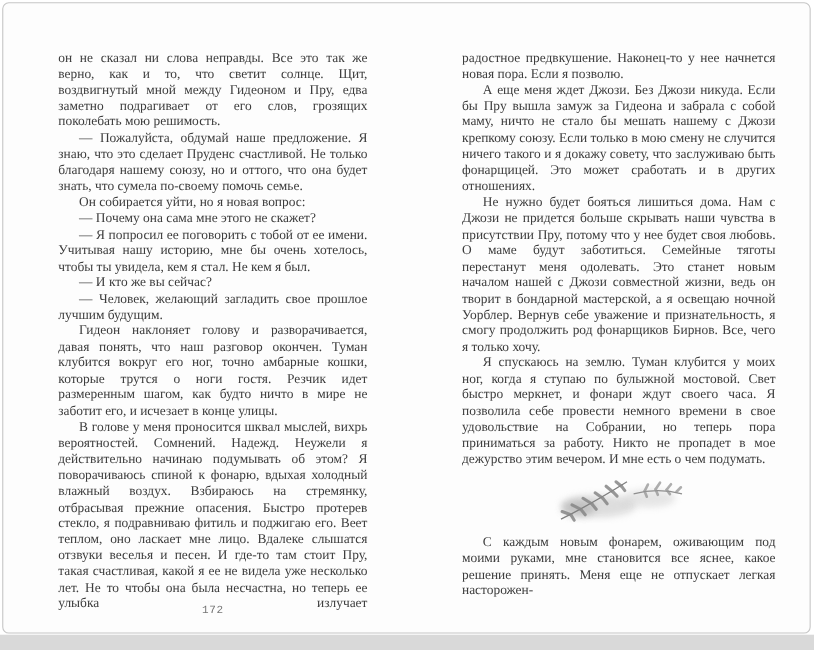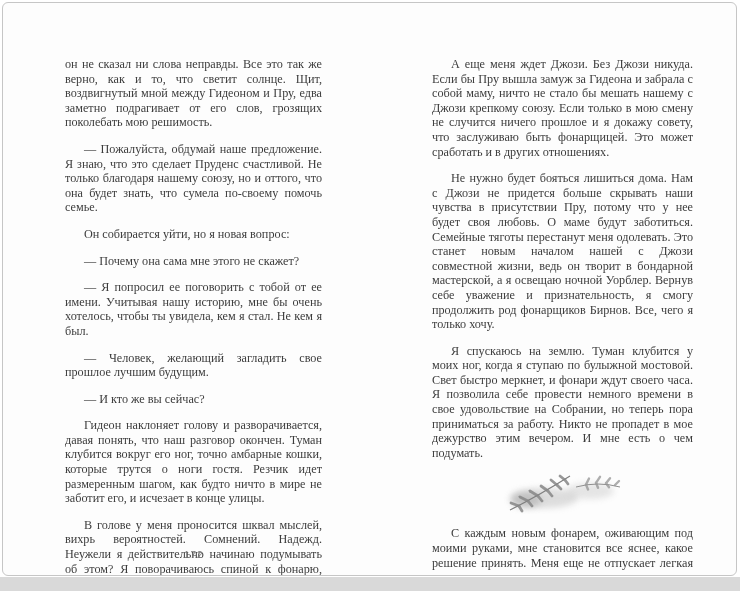--- a/index.html
+++ b/index.html
@@ -41,21 +41,21 @@
     position: absolute;
     top: 42px;
     color: #3c3c3c;
     font-size: 12.2px;
     line-height: 14.6px;
     text-align: justify;
   }
   .text-left  { left: 50px;  width: 281px; }
   .text-right { left: 417px; width: 285px; }
   .para {
-    margin: 12px;
+    margin: 0;
     padding: 0;
   }
   .para.indent { text-indent: 1.55em; }
   .para.cont-end { text-align-last: justify; }
   .ornament-row {
     margin: 10px 0 9px 0;
     height: 42px;
     display: flex;
     justify-content: center;
     align-items: center;
@@ -80,29 +80,30 @@
   <div class="bottom-strip"></div>
 
   <div class="card">
 
     <div class="text-block text-left">
       <p class="para noindent">он не сказал ни слова неправды. Все это так же верно, как и то, что светит солнце. Щит, воздвигнутый мной между Гидеоном и Пру, едва заметно подрагивает от его слов, грозящих поколебать мою решимость.</p>
       <p class="para indent">— Пожалуйста, обдумай наше предложение. Я знаю, что это сделает Пруденс счастливой. Не только благодаря нашему союзу, но и оттого, что она будет знать, что сумела по-своему помочь семье.</p>
       <p class="para indent">Он собирается уйти, но я новая вопрос:</p>
       <p class="para indent">— Почему она сама мне этого не скажет?</p>
       <p class="para indent">— Я попросил ее поговорить с тобой от ее имени. Учитывая нашу историю, мне бы очень хотелось, чтобы ты увидела, кем я стал. Не кем я был.</p>
+      <p class="para indent">— И кто же вы сейчас?</p>
       <p class="para indent">— Человек, желающий загладить свое прошлое лучшим будущим.</p>
-      <p class="para indent">— И кто же вы сейчас?</p>
       <p class="para indent">Гидеон наклоняет голову и разворачивается, давая понять, что наш разговор окончен. Туман клубится вокруг его ног, точно амбарные кошки, которые трутся о ноги гостя. Резчик идет размеренным шагом, как будто ничто в мире не заботит его, и исчезает в конце улицы.</p>
       <p class="para indent cont-end">В голове у меня проносится шквал мыслей, вихрь вероятностей. Сомнений. Надежд. Неужели я действительно начинаю подумывать об этом? Я поворачиваюсь спиной к фонарю, вдыхая холодный влажный воздух. Взбираюсь на стремянку, отбрасывая прежние опасения. Быстро протерев стекло, я подравниваю фитиль и поджигаю его. Веет теплом, оно ласкает мне лицо. Вдалеке слышатся отзвуки веселья и песен. И где-то там стоит Пру, такая счастливая, какой я ее не видела уже несколько лет. Не то чтобы она была несчастна, но теперь ее улыбка излучает</p>
     </div>
     <div class="page-number page-number-left">172</div>
 
     <div class="text-block text-right">
-      <p class="para indent">А еще меня ждет Джози. Без Джози никуда. Если бы Пру вышла замуж за Гидеона и забрала с собой маму, ничто не стало бы мешать нашему с Джози крепкому союзу. Если только в мою смену не случится ничего прошлое и я докажу совету, что заслуживаю быть фонарщицей. Это может сработать и в других отношениях.</p>
+      <p class="para noindent">радостное предвкушение. Наконец-то у нее начнется новая пора. Если я позволю.</p>
+      <p class="para indent">А еще меня ждет Джози. Без Джози никуда. Если бы Пру вышла замуж за Гидеона и забрала с собой маму, ничто не стало бы мешать нашему с Джози крепкому союзу. Если только в мою смену не случится ничего такого и я докажу совету, что заслуживаю быть фонарщицей. Это может сработать и в других отношениях.</p>
       <p class="para indent">Не нужно будет бояться лишиться дома. Нам с Джози не придется больше скрывать наши чувства в присутствии Пру, потому что у нее будет своя любовь. О маме будут заботиться. Семейные тяготы перестанут меня одолевать. Это станет новым началом нашей с Джози совместной жизни, ведь он творит в бондарной мастерской, а я освещаю ночной Уорблер. Вернув себе уважение и признательность, я смогу продолжить род фонарщиков Бирнов. Все, чего я только хочу.</p>
       <p class="para indent">Я спускаюсь на землю. Туман клубится у моих ног, когда я ступаю по булыжной мостовой. Свет быстро меркнет, и фонари ждут своего часа. Я позволила себе провести немного времени в свое удовольствие на Собрании, но теперь пора приниматься за работу. Никто не пропадет в мое дежурство этим вечером. И мне есть о чем подумать.</p>
 
       <div class="ornament-row">
         <span>
           <svg width="130" height="44" viewBox="0 0 130 44" xmlns="http://www.w3.org/2000/svg">
             <defs>
               <filter id="soft" x="-50%" y="-50%" width="200%" height="200%">
                 <feGaussianBlur stdDeviation="3.2"></feGaussianBlur>
               </filter>

